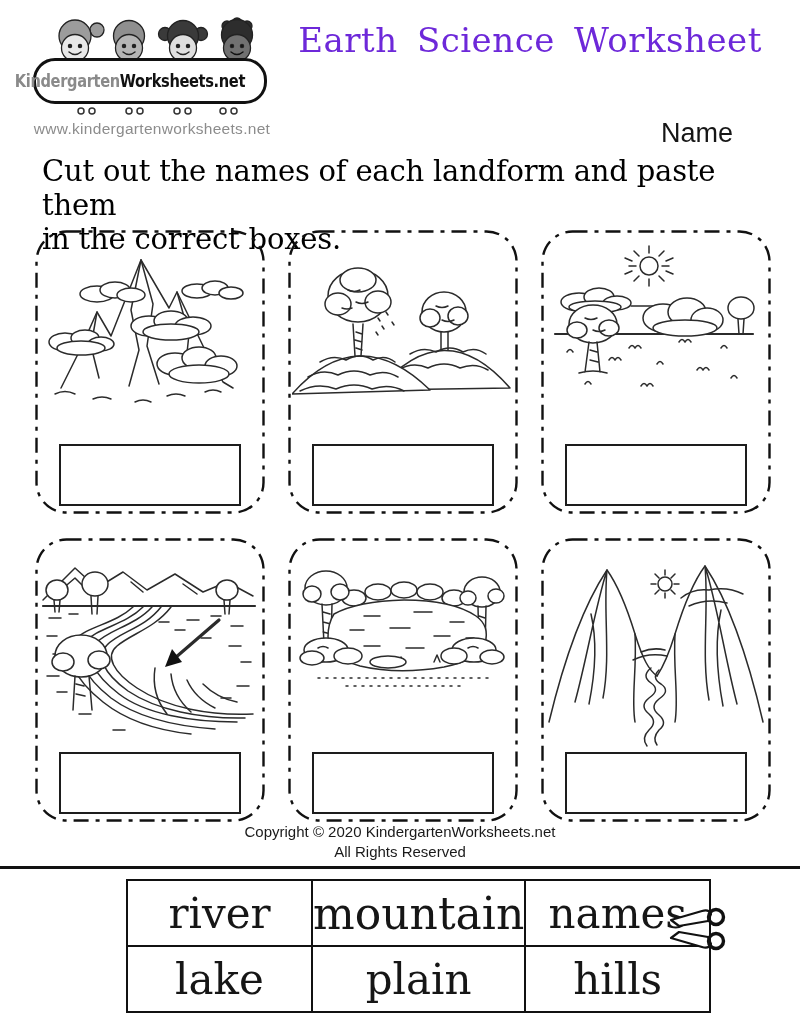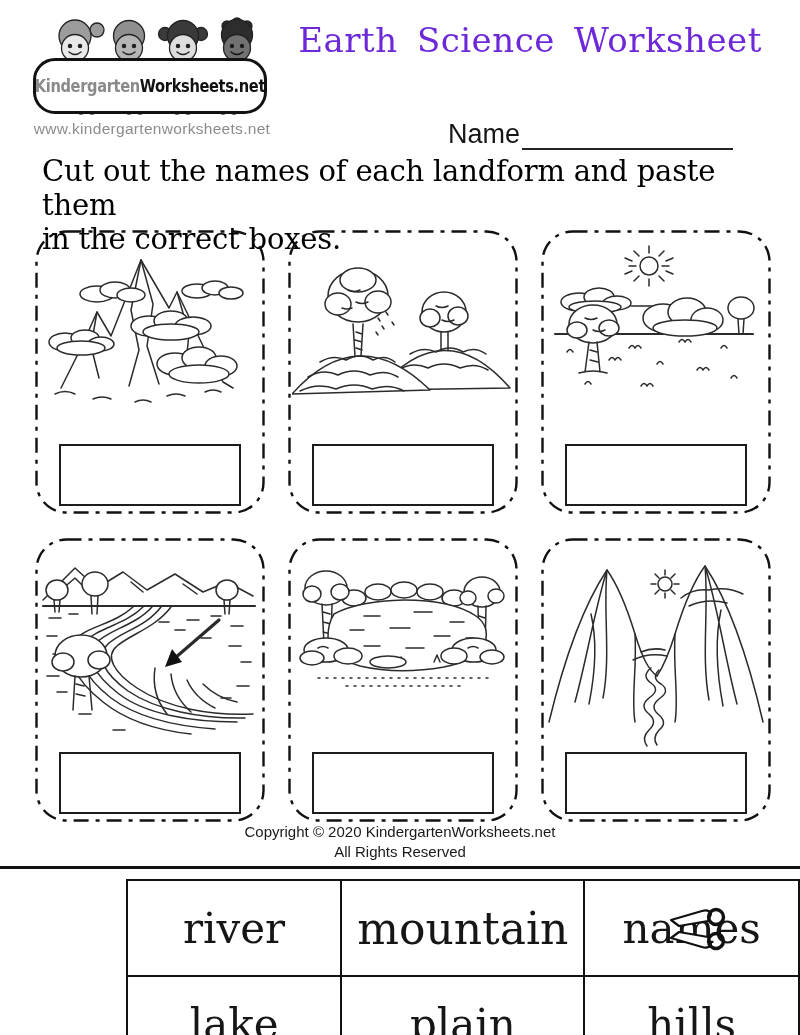--- a/index.html
+++ b/index.html
@@ -3,38 +3,38 @@
 <meta charset="utf-8">
 <style>
   html,body{margin:0;padding:0;background:#e9e9e9;}
   .page{position:relative;width:800px;height:1035px;background:#ffffff;overflow:hidden;
         font-family:"Liberation Sans",sans-serif;color:#1a1a1a;}
 
   
   .logo{position:absolute;left:33px;top:12px;width:238px;height:124px;}
   .kids{position:absolute;left:6px;top:0;width:226px;height:56px;}
   .kids circle{stroke:#222;stroke-width:1.3;}
-  .banner{position:absolute;left:0;top:46px;width:234px;height:56px;background:#fff;
+  .banner{position:absolute;left:0;top:46px;width:234px;height:46px;background:#fff;
           border:3px solid #111;border-radius:22px;display:flex;align-items:center;
-          justify-content:center;white-space:nowrap;box-sizing:border-box;z-index:2;}
+          justify-content:flex-end;white-space:nowrap;box-sizing:border-box;z-index:2;}
   .banner-text{font-family:"DejaVu Sans",sans-serif;font-weight:bold;font-size:17px;
                transform:scaleX(.86);letter-spacing:-.4px;}
   .brand-gray{color:#8a8a8a;}
   .brand-black{color:#111;}
   .feet{position:absolute;left:18px;top:92px;width:200px;height:16px;}
   .feet circle{fill:#fff;stroke:#333;stroke-width:1.5;}
   .website{position:absolute;left:0;top:108px;width:238px;text-align:center;
            font-size:15.5px;color:#8c8c8c;letter-spacing:.3px;}
 
   
   .title{position:absolute;left:266px;top:20px;width:528px;margin:0;text-align:center;
          font-family:"DejaVu Serif",serif;font-weight:500;font-size:34px;color:#6d28d9;
          word-spacing:8px;letter-spacing:.5px;}
   .name-line{position:absolute;left:448px;top:118px;width:285px;display:flex;
-             align-items:flex-end;font-size:27px;color:#161616;}
+             align-items:flex-end;font-size:27px;color:#161616;flex-direction:column;}
   .name-rule{flex:1;height:30px;margin-left:2px;border-bottom:2.5px solid #222;}
 
   .instructions{position:absolute;left:42px;top:154px;width:722px;margin:0;
                 font-family:"DejaVu Serif",serif;font-size:29px;line-height:1.18;
                 color:#000000;letter-spacing:-.2px;}
 
   
   .card{position:absolute;width:230px;height:284px;}
   .card-border{position:absolute;inset:0;width:100%;height:100%;}
   .card-border rect{fill:none;stroke:#111;stroke-width:2.4;stroke-dasharray:15 7 4 7;}
@@ -50,21 +50,21 @@
   .c1{left:35px;top:230px;} .c2{left:288px;top:230px;} .c3{left:541px;top:230px;}
   .c4{left:35px;top:538px;} .c5{left:288px;top:538px;} .c6{left:541px;top:538px;}
 
   
   .copyright{position:absolute;left:0;top:822px;width:800px;text-align:center;
              font-size:15px;line-height:1.32;color:#1a1a1a;}
   .divider{position:absolute;left:0;top:866px;width:800px;height:2.5px;background:#111;}
   .word-table{position:absolute;left:126px;top:879px;border-collapse:collapse;
               table-layout:fixed;}
   .word-table td{border:2.2px solid #111;width:183px;height:64px;text-align:center;
-                 vertical-align:middle;padding:15px;font-family:"DejaVu Serif",serif;
+                 vertical-align:middle;padding:0;font-family:"DejaVu Serif",serif;
                  font-size:42px;color:#161616;background:#fff;}
   .word-table tr:first-child td:nth-child(2){font-size:44px;}
   .scissors{position:absolute;left:666px;top:900px;width:62px;height:58px;}
   .scissors .blade{fill:#fff;stroke:#111;stroke-width:2.2;stroke-linejoin:round;}
   .scissors .handle{fill:none;stroke:#111;stroke-width:3.4;}
 </style>
 </head>
 <body>
 
 <div class="page">

